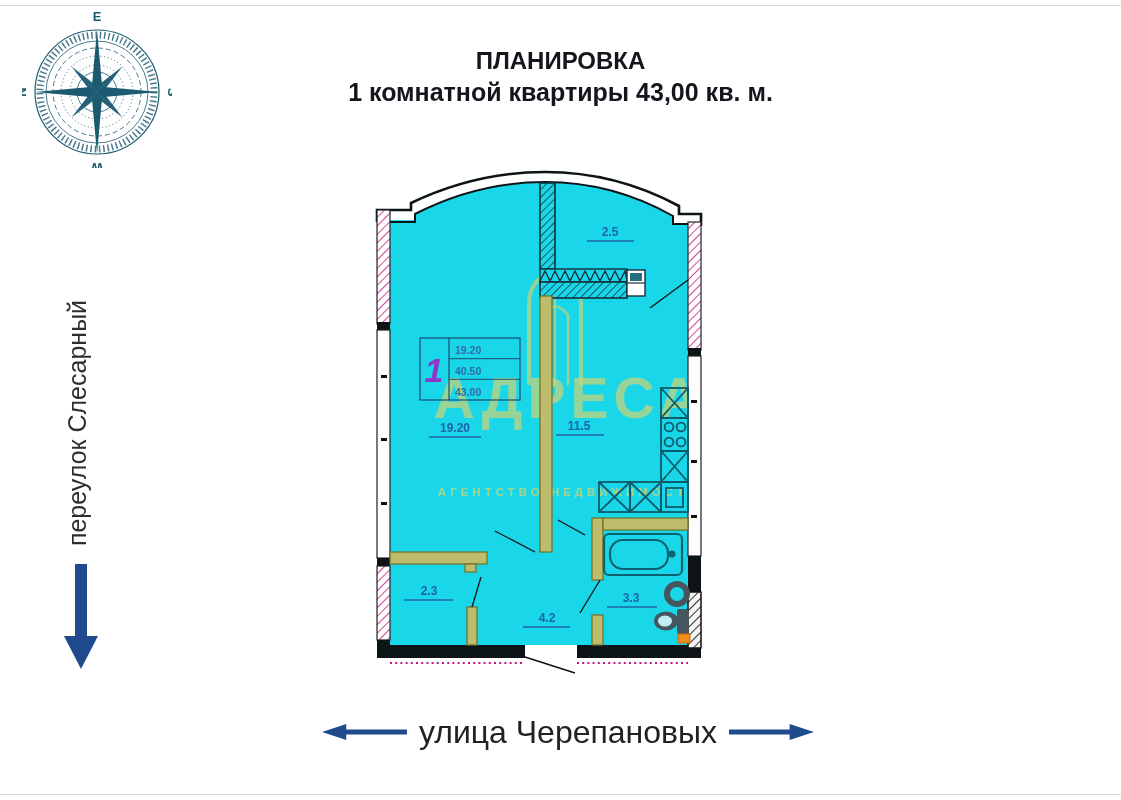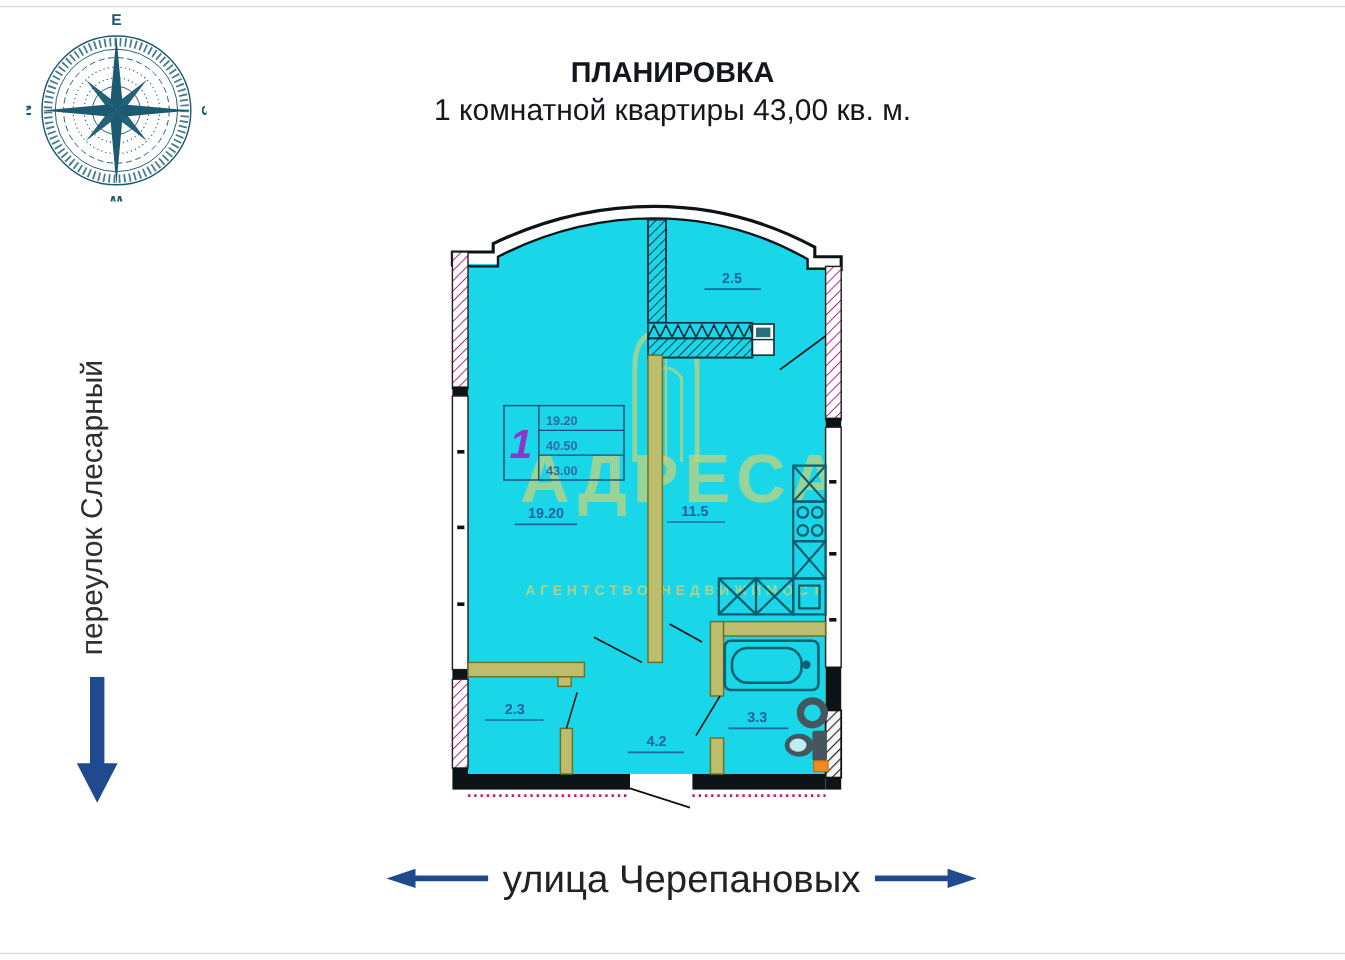--- a/index.html
+++ b/index.html
@@ -6,21 +6,21 @@
   .page{position:relative;width:1121px;height:800px;background:#ffffff;overflow:hidden;
         font-family:"Liberation Sans", sans-serif;}
   .rule{position:absolute;left:0;right:0;height:1px;background:#d8d8d8;}
   .rule-top{top:5px;}
   .rule-bottom{top:794px;}
 
   .compass{position:absolute;left:22px;top:8px;}
 
   .title{position:absolute;left:0;top:46px;width:1121px;text-align:center;color:#15151d;}
   .title .t1{font-size:24px;font-weight:700;letter-spacing:0px;line-height:30px;}
-  .title .t2{font-size:25px;font-weight:400;line-height:32px;}
+  .title .t2{font-size:25px;font-weight:700;line-height:32px;}
 
   .street-left{position:absolute;left:-73px;top:403px;width:300px;height:40px;
     transform:rotate(-90deg);text-align:center;line-height:40px;
     font-size:25px;color:#2e2e2e;}
   .arrow-down{position:absolute;left:63px;top:564px;}
 
   .plan{position:absolute;left:373px;top:170px;overflow:visible;}
 
   .street-bottom{position:absolute;left:322px;top:713px;width:492px;height:38px;
     display:flex;align-items:center;justify-content:center;gap:12px;}

